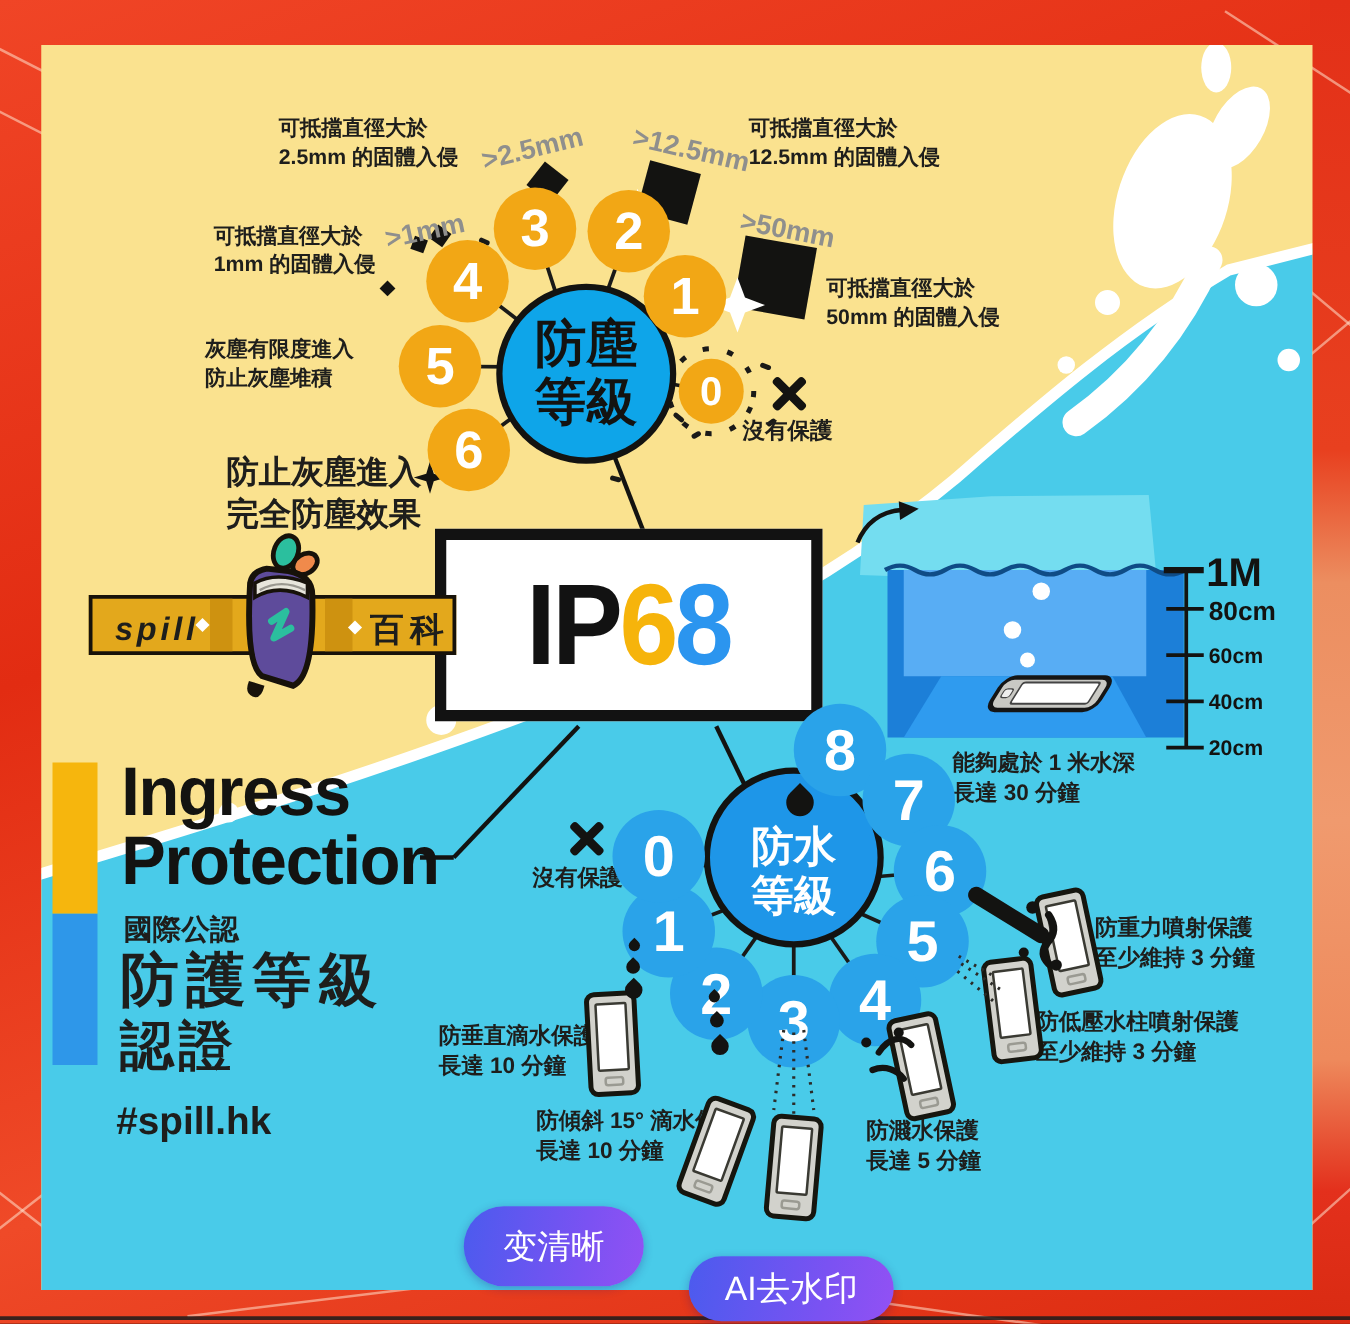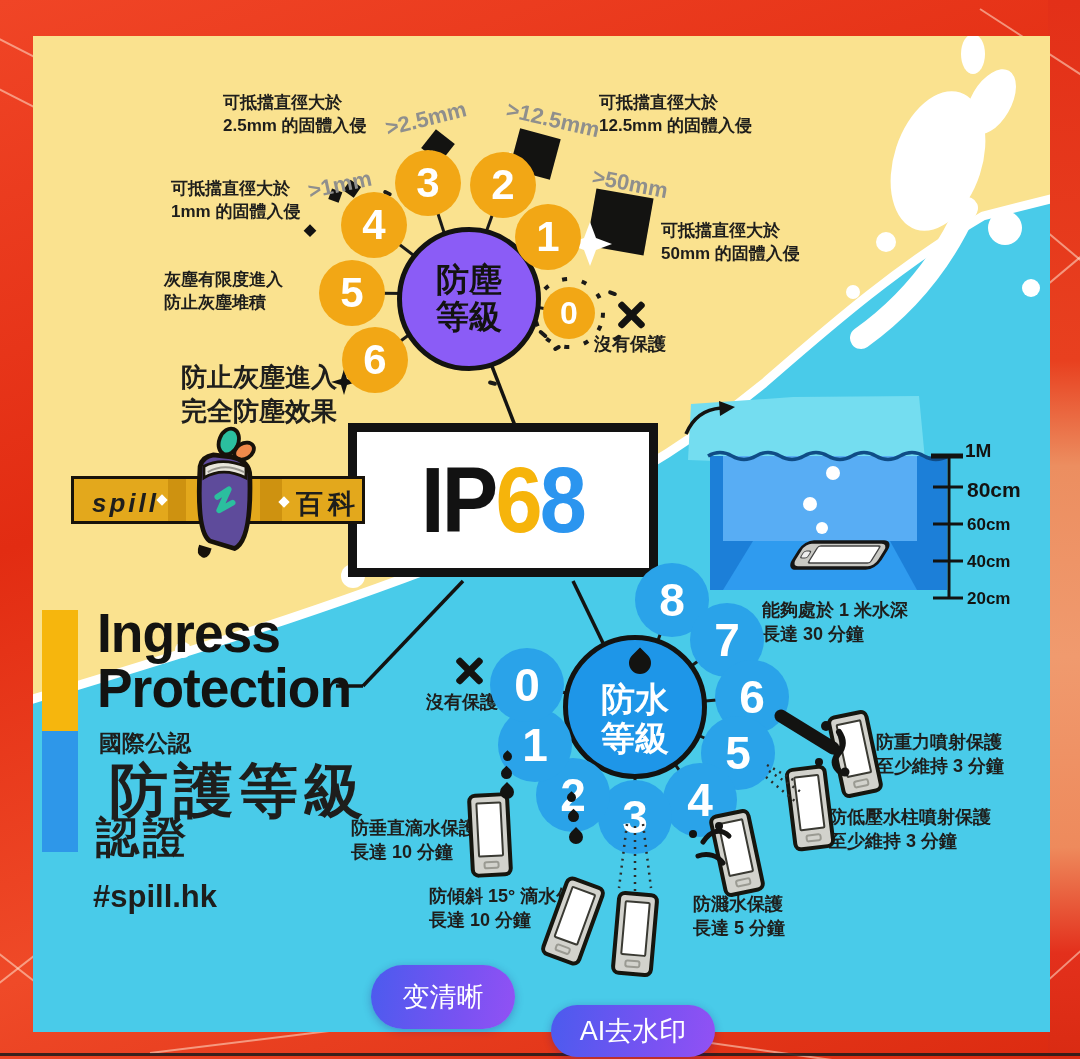--- a/index.html
+++ b/index.html
@@ -12,23 +12,23 @@
       background:linear-gradient(180deg,#E33018 0%,#E8401F 34%,#EC8E60 44%,#F09A6E 62%,#EE8A5C 80%,#E3301C 90%,#D92B12 100%);}
   .bottomline{position:absolute;left:0;top:1053px;width:1080px;height:3px;background:#1b1b1b;opacity:.85;}
   .card{position:absolute;left:33px;top:36px;width:1017px;height:996px;background:#FAE28F;overflow:hidden;}
   .layer{left:0;top:0;}
   .t{position:absolute;font-weight:700;color:#1E1E1C;white-space:pre-line;line-height:1.35;}
   .sz{position:absolute;font-weight:900;color:#8F8F8D;font-size:22px;text-align:center;}
   .dnum,.wnum{position:absolute;border-radius:50%;color:#FFF;font-weight:900;
       display:flex;align-items:center;justify-content:center;}
   .dnum{width:66px;height:66px;background:#F2A715;font-size:42px;}
   .wnum{width:74px;height:74px;background:#2AA3E9;font-size:46px;}
-  .hubd{position:absolute;width:134px;height:134px;border-radius:50%;background:#8b5cf6;border:5px solid #131311;
+  .hubd{position:absolute;width:134px;height:134px;border-radius:50%;background:#0ea5e9;border:5px solid #131311;
       display:flex;align-items:center;justify-content:center;text-align:right;
-      font-weight:900;font-size:33px;line-height:1.12;color:#131311;white-space:pre-line;}
+      font-weight:900;font-size:41px;line-height:1.12;color:#131311;white-space:pre-line;}
   .hubw{position:absolute;width:144px;height:144px;border-radius:50%;background:#1E96E8;border:5px solid #131311;
       display:flex;align-items:center;justify-content:center;text-align:center;
       font-weight:900;font-size:34px;line-height:1.15;color:#FFF;white-space:pre-line;padding-top:6px;box-sizing:border-box;}
   .ipbox{position:absolute;left:315px;top:387px;width:310px;height:154px;background:#FFF;border:9px solid #121212;
       box-sizing:border-box;display:flex;align-items:center;justify-content:center;}
   .iptxt{font-weight:900;font-size:92px;letter-spacing:-3px;transform:scaleX(.92);display:flex;}
   .drop{position:absolute;background:#131311;border-radius:0 50% 50% 50%;transform:rotate(45deg);}
   .phone{position:absolute;width:34px;height:76px;background:#D2D2CC;border:4px solid #16160F;border-radius:8px;}
   .phone .screen{position:absolute;left:4px;right:4px;top:5px;bottom:16px;background:#FFF;border:2px solid #3A3A33;border-radius:2px;}
   .phone .home{position:absolute;left:50%;bottom:4px;width:12px;height:4px;margin-left:-8px;border:2px solid #9A9A92;border-radius:3px;}
@@ -227,46 +227,46 @@
       <path d="M20 42 Q16 110 30 120 L56 128 Q74 120 72 52 Q72 36 52 32 L34 30 Q22 32 20 42 Z" fill="#5E4B9B" stroke="#17120A" stroke-width="5"></path>
       <path d="M24 42 Q42 32 68 42 L68 54 Q44 42 24 54 Z" fill="#E8E6DC" stroke="#17120A" stroke-width="3"></path>
       <path d="M28 48 Q46 38 66 48" stroke="#9A9890" stroke-width="2" fill="none"></path>
       <path d="M38 74 l12 -8 l-10 22 l14 -8" stroke="#2BBF9E" stroke-width="6" fill="none" stroke-linecap="round" stroke-linejoin="round"></path>
     </svg>
 
     <div class="bars" style="left:9px;top:574px;background:#F6B60D;"></div>
     <div class="bars" style="left:9px;top:695px;background:#2E97E9;"></div>
     <div class="en" style="left:64px;top:570px;"><span>Ingress</span><br><span>Protection</span></div>
     <div class="t" style="left:66px;top:692px;font-size:23px;font-weight:900;">國際公認</div>
-    <div class="t" style="left:76px;top:716px;font-size:59px;font-weight:900;letter-spacing:6px;">防護等級</div>
+    <div class="t" style="left:63px;top:716px;font-size:47px;font-weight:900;letter-spacing:6px;">防護等級</div>
     <div class="t" style="left:63px;top:772px;font-size:43px;font-weight:900;letter-spacing:4px;">認證</div>
     <div class="t" style="left:60px;top:840px;font-size:31px;font-weight:900;">#spill.hk</div>
 
     <div class="t" style="left:729px;top:562px;font-size:18px;">能夠處於 1 米水深
 長達 30 分鐘</div>
     <div class="t" style="left:843px;top:694px;font-size:18px;">防重力噴射保護
 至少維持 3 分鐘</div>
     <div class="t" style="left:796px;top:769px;font-size:18px;">防低壓水柱噴射保護
 至少維持 3 分鐘</div>
     <div class="t" style="left:660px;top:856px;font-size:18px;">防濺水保護
 長達 5 分鐘</div>
     <div class="t" style="left:348px;top:848px;font-size:18px;margin-left:48px;">防傾斜 15° 滴水保護
 長達 10 分鐘</div>
     <div class="t" style="left:318px;top:780px;font-size:18px;">防垂直滴水保護
 長達 10 分鐘</div>
     <div class="t" style="left:393px;top:654px;font-size:18px;">沒有保護</div>
     <div class="xmark" style="left:419px;top:618px;"></div>
 
-    <div class="depth" style="left:932px;top:404px;font-size:19px;">1M</div>
+    <div class="depth" style="left:932px;top:404px;font-size:32px;">1M</div>
     <div class="depth" style="left:934px;top:442px;font-size:21px;">80cm</div>
     <div class="depth" style="left:934px;top:479px;font-size:17px;">60cm</div>
     <div class="depth" style="left:934px;top:516px;font-size:17px;">40cm</div>
     <div class="depth" style="left:934px;top:553px;font-size:17px;">20cm</div>
 
-    <div class="hubw" style="left:530px;top:599px;">
+    <div class="hubw" style="left:530px;top:578px;">
       <div class="drop" style="left:61px;top:12px;width:22px;height:22px;"></div>
       <span style="margin-top:18px;">防水
 等級</span>
     </div>
     <div class="wnum" style="left:602px;top:527px;">8</div>
     <div class="wnum" style="left:657px;top:567px;">7</div>
     <div class="wnum" style="left:682px;top:624px;">6</div>
     <div class="wnum" style="left:668px;top:680px;">5</div>
     <div class="wnum" style="left:630px;top:727px;">4</div>
     <div class="wnum" style="left:565px;top:744px;">3</div>

